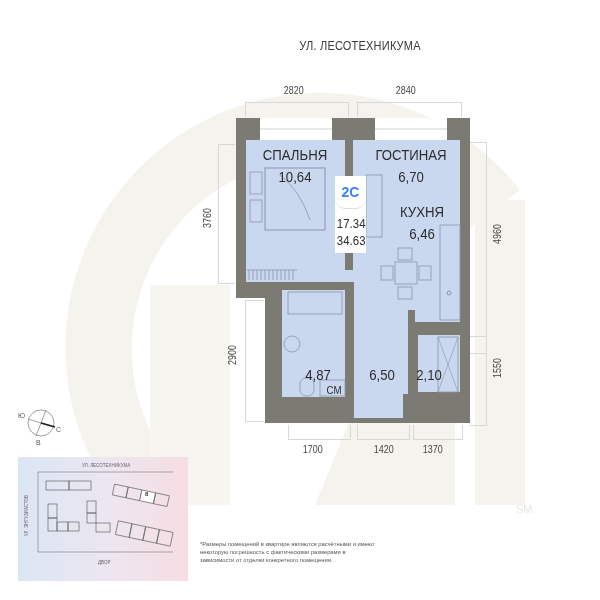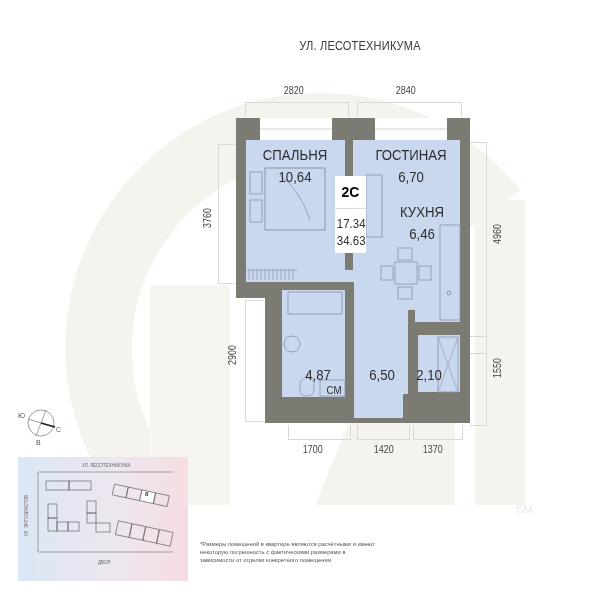--- a/index.html
+++ b/index.html
@@ -7,21 +7,21 @@
          font-family:"Liberation Sans", "DejaVu Sans", sans-serif; color:#333; }
   .abs { position:absolute; }
   .bg-logo { position:absolute; left:0; top:0; width:600px; height:600px; }
   .street { left:260px; top:38px; width:200px; text-align:center; font-size:13px; color:#3a3a3a; letter-spacing:0.2px; transform:scaleX(0.85); }
   .dim { font-size:10.5px; color:#444; position:absolute; transform:scaleX(0.85); }
   .dim-v { font-size:10.5px; color:#444; position:absolute; transform:rotate(-90deg) scaleX(0.85); transform-origin:center; }
   .dimline { position:absolute; border:1px solid #d8d8d8; }
   .plan { position:absolute; left:0; top:0; width:600px; height:600px; }
   .room-label { position:absolute; font-size:15px; color:#2d2d2d; text-align:center; transform:scaleX(0.88); transform-origin:center; white-space:nowrap; }
   .badge { position:absolute; left:335px; top:176px; width:31px; background:#fff; text-align:center; }
-  .badge-type { font-size:14px; font-weight:bold; color:#000000; height:32px; line-height:32px; border-bottom:1px solid #ddd; }
+  .badge-type { font-size:14px; font-weight:bold; color:#3b82f6; height:32px; line-height:32px; border-bottom:1px solid #ddd;border-radius:10px; }
   .badge-area { font-size:13px; color:#2d2d2d; line-height:17px; padding:6px 0 4px; transform:scaleX(0.88); }
   .compass { position:absolute; left:24px; top:408px; }
   .compass-lbl { position:absolute; font-size:7px; color:#555; }
   .minimap { position:absolute; left:18px; top:457px; width:170px; height:124px;
              background:linear-gradient(90deg,#dbe6f5 0%, #ede6f0 55%, #f6dde2 100%); }
   .note { position:absolute; left:200px; top:540px; width:180px; font-size:5.8px; line-height:8px; color:#555; }
   .watermark { position:absolute; font-size:11px; color:#e8e8e8; }
 </style>
 </head>
 <body>

